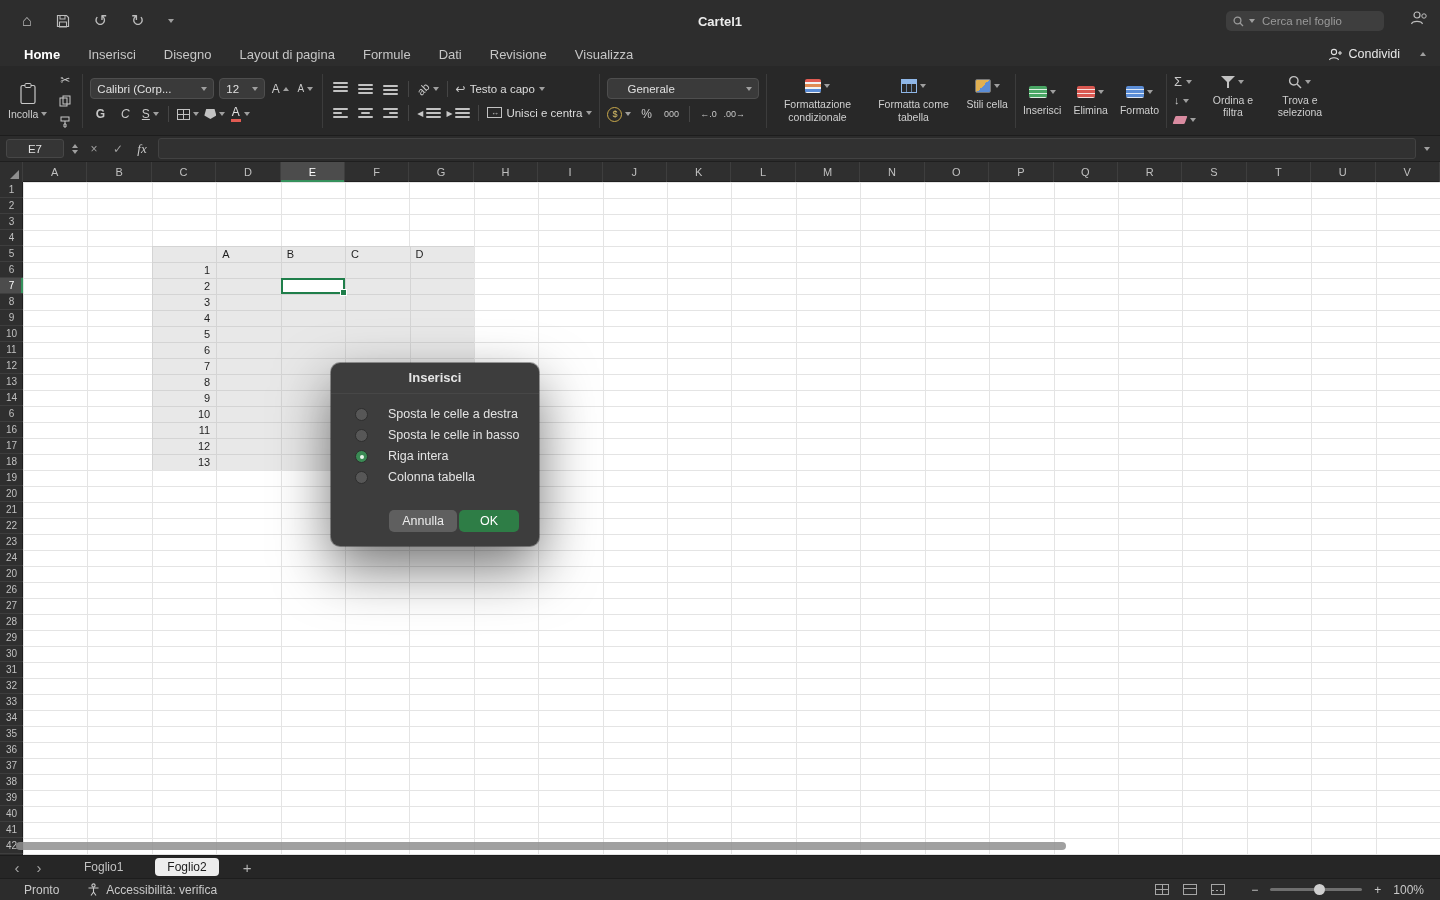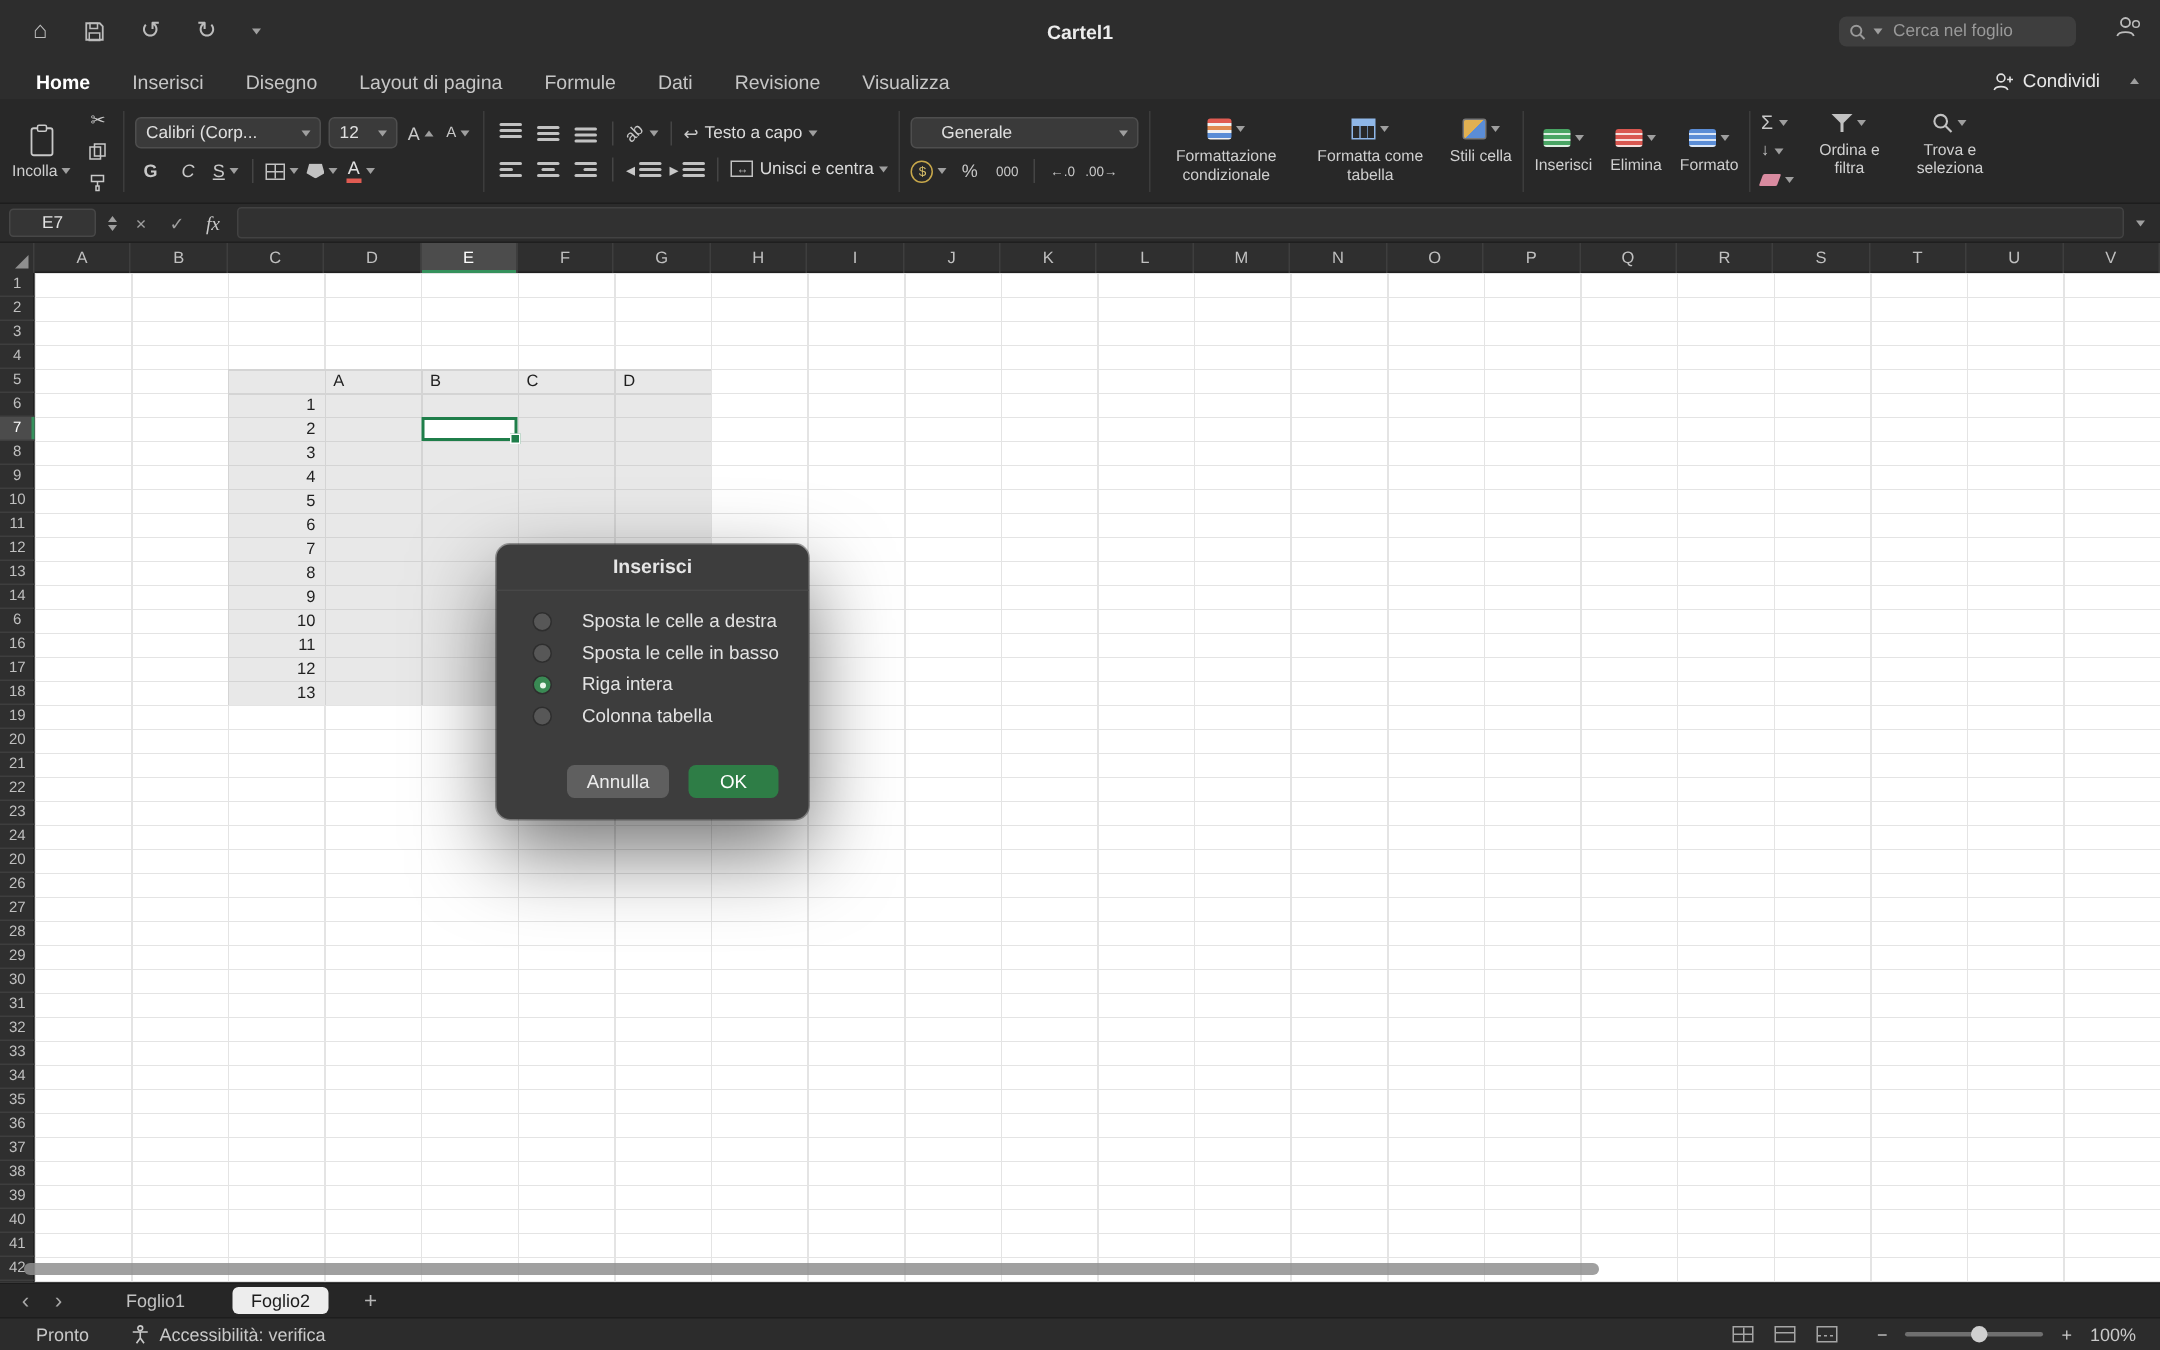--- a/index.html
+++ b/index.html
@@ -144,21 +144,21 @@
   
   .dialog{position:absolute;left:331px;top:363px;width:208px;height:183px;background:#3d3d3d;border-radius:9px;
           box-shadow:0 22px 55px rgba(0,0,0,.55),0 0 0 1px rgba(0,0,0,.35);z-index:50;}
   .dtitle{height:30px;line-height:30px;text-align:center;font-size:13px;font-weight:700;color:#e5e5e5;border-bottom:1px solid #474747;}
   .dopts{padding:13px 0 0 24px;display:flex;flex-direction:column;gap:7px;}
   .dopt{display:flex;align-items:center;gap:20px;}
   .radio{width:13px;height:13px;border-radius:50%;background:#575757;border:1px solid #2e2e2e;box-sizing:border-box;flex:none;position:relative;}
   .radio.checked{background:#3a8a54;}
   .radio.checked::after{content:"";position:absolute;left:4px;top:4px;width:4px;height:4px;border-radius:50%;background:#eaf5ec;}
   .dlabel{font-size:12.5px;color:#e3e3e3;white-space:nowrap;}
-  .dbtns{position:absolute;right:20px;bottom:14px;display:flex;gap:13px;}
+  .dbtns{position:absolute;right:20px;bottom:14px;display:flex;gap:2px;}
   .dbtn{height:22px;border:none;border-radius:5px;font-size:12.5px;font-family:inherit;padding:0 13px;cursor:default;}
   .dbtn.cancel{background:#5f5f5f;color:#ececec;}
   .dbtn.ok{background:#2e7d46;color:#fff;padding:0 21px;}
 
   svg{display:block;}
 </style>
 </head>
 <body>
 
 <div class="app">

